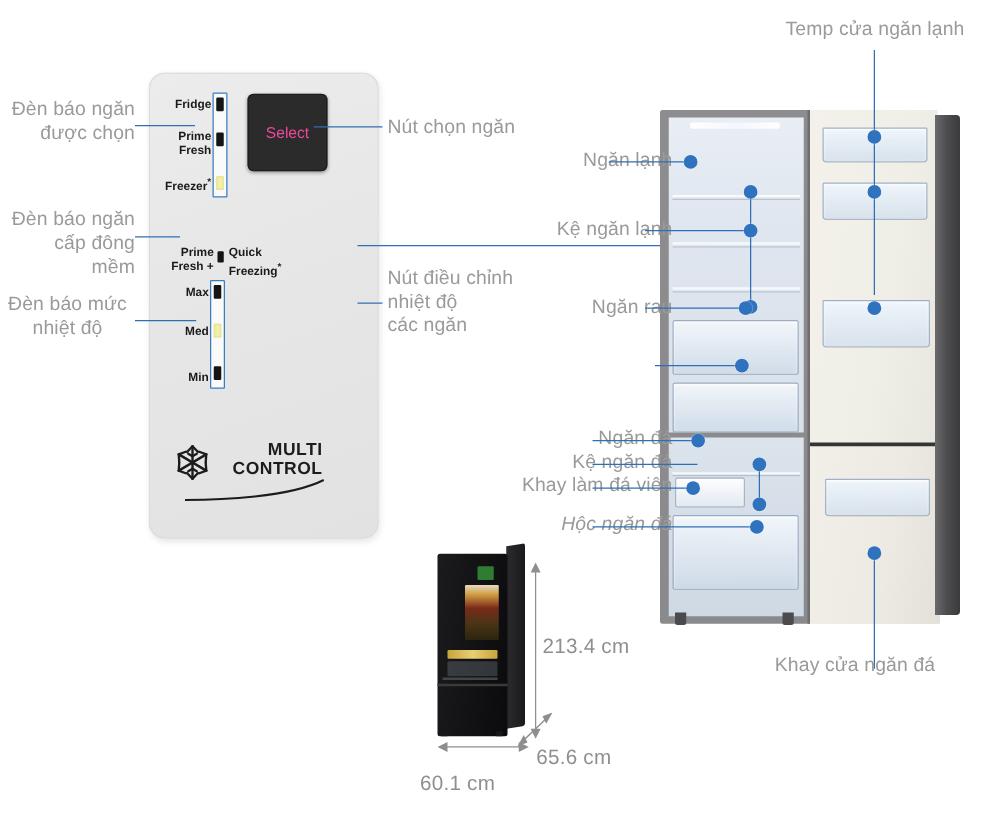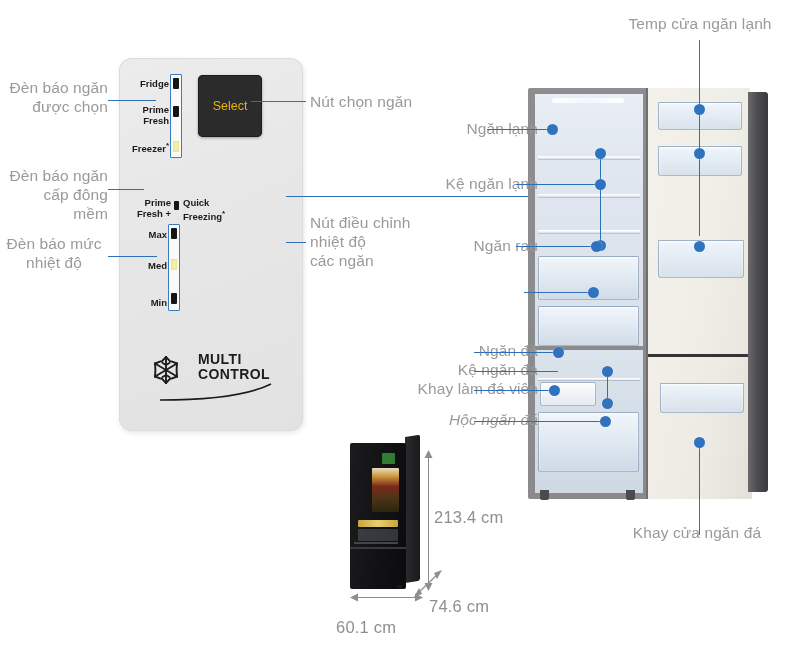--- a/index.html
+++ b/index.html
@@ -55,27 +55,27 @@
   }
   .led {
     position: absolute; width: 6px; height: 11px; border-radius: 1px;
     background: #151515;
   }
   .led.on { background: #f3f0a8; box-shadow: inset 0 0 2px #cfc96a; }
   .led.tiny { width: 5px; height: 9px; }
 
   .btn {
     position: absolute; background: #2b2b2b; border-radius: 5px;
-    color: #eab308; font-size: 12.5px; line-height: 14px; text-align: center;
+    color: #ec4899; font-size: 12.5px; line-height: 14px; text-align: center;
     display: flex; align-items: center; justify-content: center;
     box-shadow: 0 1px 3px rgba(0,0,0,.35), 0 0 0 1px #1d1d1d inset;
     white-space: pre-line;
   }
 
-  #logo { position: absolute; left: 32px; top: 292px; width: 122px; height: 52px; }
+  #logo { position: absolute; left: 20px; top: 292px; width: 122px; height: 52px; text-align: right; }
   #logo .lg-txt {
     position: absolute; left: 47px; top: 2px; color: #1c1c1c;
     font-size: 14px; line-height: 15px; font-weight: 700; letter-spacing: .4px;
     white-space: pre-line;
   }
   #logo .flake { position: absolute; left: 2px; top: 3px; width: 42px; height: 34px; }
 
   
   #fridge { position: absolute; left: 528px; top: 88px; width: 240px; height: 411px; }
   #cab {   
@@ -337,21 +337,21 @@
   <div class="lbl r" style="left:370px; top:379px; width:168px;">Khay làm đá viên</div>
   <div class="ln lnh" style="left:474px; top:390px; width:80px;"></div>
   <div class="dot" style="left:549px; top:385px;"></div>
 
   <div class="lbl r" style="left:380px; top:410px; width:158px;font-style:italic;">Hộc ngăn đá</div>
   <div class="ln lnh" style="left:474px; top:421px; width:130px;"></div>
   <div class="dot" style="left:600px; top:416px;"></div>
 
   <div class="ln lnv" style="left:699px; top:442px; height:93px;"></div>
   <div class="dot" style="left:694px; top:437px;"></div>
-  <div class="lbl c" style="left:607px; top:523px; width:180px;">Khay cửa ngăn đá</div>
+  <div class="lbl c" style="left:594px; top:523px; width:180px;">Khay cửa ngăn đá</div>
 
   <div id="mini">
     <div class="side"></div>
     <div class="body">
       <div class="sticker-e"></div>
       <div class="sticker-p"></div>
       <div class="sticker-g"></div>
       <div class="sticker-b"></div>
       <div class="hndl"></div>
       <div class="split"></div>
@@ -365,21 +365,21 @@
     <path d="M5.5,0 L1.5,8 L9.5,8 Z" fill="#8e8e8e"></path>
     <path d="M5.5,141 L1.5,133 L9.5,133 Z" fill="#8e8e8e"></path>
   </svg>
   <div class="dim-lbl" style="left:434px; top:508px;">213.4 cm</div>
 
   <svg style="position:absolute; left:414px; top:570px;" width="30" height="28">
     <line x1="3" y1="24" x2="25" y2="3" stroke="#8e8e8e" stroke-width="1.2"></line>
     <path d="M0,27 L8,24 L5,18 Z" fill="#8e8e8e"></path>
     <path d="M28,0 L20,3 L23,9 Z" fill="#8e8e8e"></path>
   </svg>
-  <div class="dim-lbl" style="left:429px; top:597px;">74.6 cm</div>
+  <div class="dim-lbl" style="left:429px; top:597px;">65.6 cm</div>
 
   <div class="dim dimh" style="left:355px; top:597px; width:62px;"></div>
   <svg style="position:absolute; left:350px; top:592px;" width="74" height="11">
     <path d="M0,5.5 L8,1.5 L8,9.5 Z" fill="#8e8e8e"></path>
     <path d="M73,5.5 L65,1.5 L65,9.5 Z" fill="#8e8e8e"></path>
   </svg>
   <div class="dim-lbl" style="left:336px; top:618px;text-align:center;">60.1 cm</div>
 
 </div>
 

